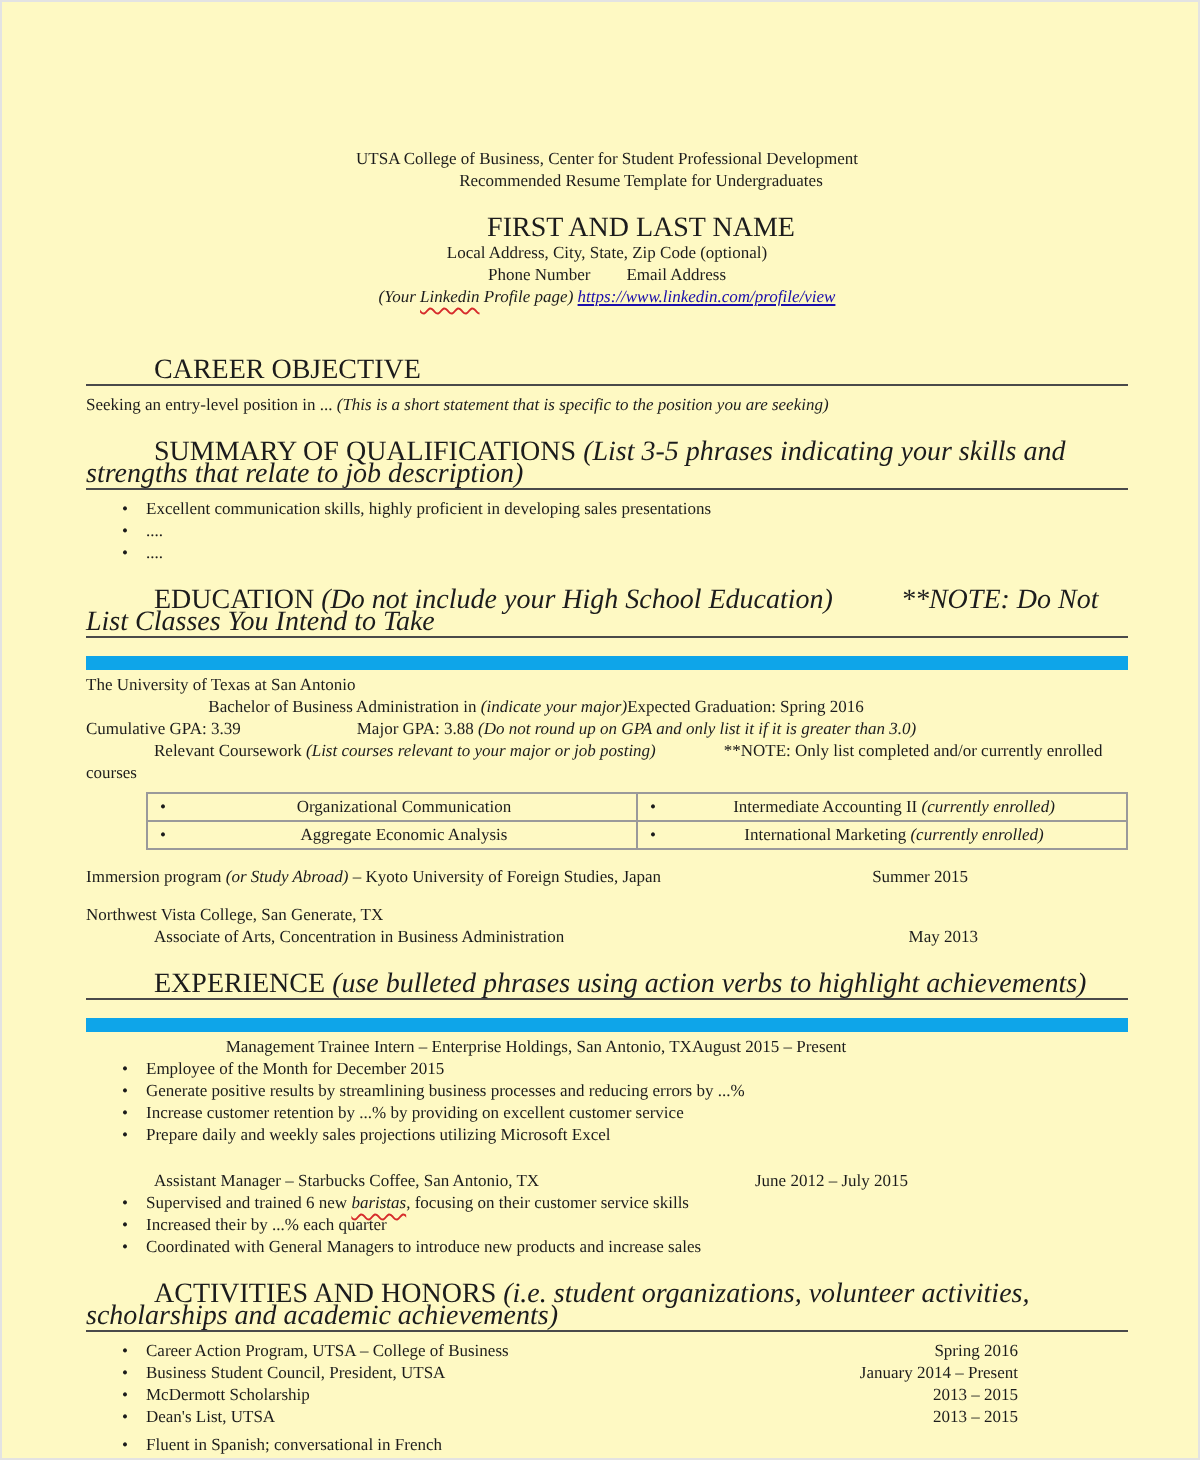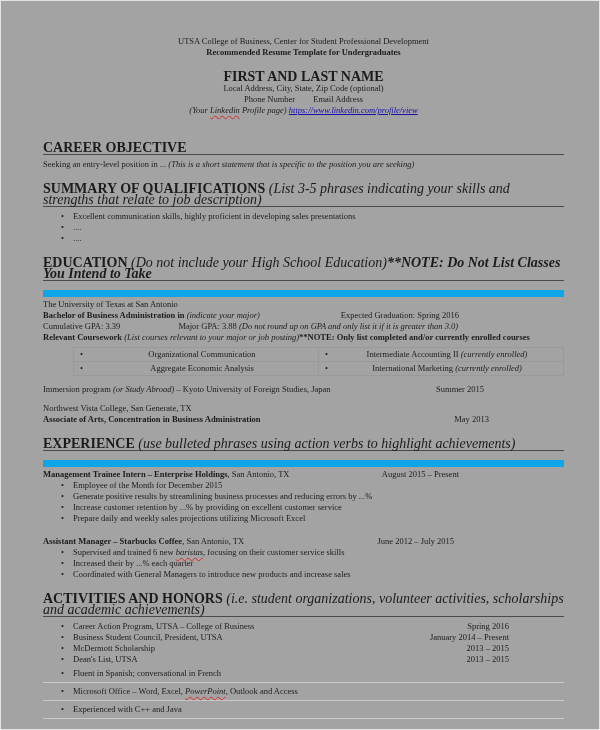--- a/index.html
+++ b/index.html
@@ -1,26 +1,26 @@
 <!DOCTYPE html>
 <html><head>
 <meta charset="utf-8">
 <style>
   * { margin:0; padding:0; box-sizing:border-box; }
   html,body { background:#fff; }
   body { font-family:"Liberation Serif", serif; }
   .page {
-    width:600px; height:730px; background:#a3a3a3;
+    width:600px; height:730px; background:#fef9c3;
     border:1px solid #e3e3e3;
-    padding:35px 35px 16px 42px;
+    padding:73px 35px 16px 42px;
     font-size:8.5px; line-height:11px; color:#1c1c1c;
     overflow:hidden;
   }
   .center { text-align:center; }
-  .b { font-weight:bold; }
+  .b { font-weight:normal;margin-left:34px; }
   .i { font-style:italic; }
   .name { font-size:14px; margin-top:13px; line-height:12px; }
   .gap { display:inline-block; width:18px; }
   .sp  { display:inline-block; width:58px; }
   .link { color:#1a0dab; text-decoration:underline; cursor:pointer; }
   .squiggle {
     text-decoration-line:underline;
     text-decoration-style:wavy;
     text-decoration-color:#d62b2b;
     text-decoration-thickness:1px;
@@ -33,21 +33,21 @@
     font-size:14px;
   }
   .sec-head-first { margin-top:26px; }
   .rule-top { border-top:7px solid #0ea5e9; padding-top:2px; margin-top:9px; }
   .row { display:flex; align-items:baseline; }
   .date-row { display:flex; justify-content:space-between; align-items:baseline; }
   .bullet  { flex:none; width:12px; text-align:left; padding-left:2px; }
   .bullet2 { flex:none; width:12px; margin-left:18px; }
   .mt4 { margin-top:4px; } .mt8 { margin-top:8px; } .mt12 { margin-top:12px;text-align:right; }
   .pr55 { padding-right:55px; } .pr75 { padding-right:75px; }
-  .pr80 { padding-right:80px;gap:37px; } .pr105 { padding-right:105px; }
+  .pr80 { padding-right:80px;gap:37px; } .pr105 { padding-right:105px;justify-content:center; }
   .pr110 { padding-right:110px; }
   table.courses { border-collapse:collapse; width:calc(100% - 30px); margin:4px 0 0 30px; }
   table.courses td { border:1px solid #9a9a9a; padding:1px 4px; height:14px; width:50%; }
   .cell { display:flex; align-items:center; }
   .ctext { flex:1; text-align:center; }
   .skill { padding:3px 0 3px 0; border-bottom:1px solid #c9c9c9; }
 </style>
 </head>
 <body>
 

